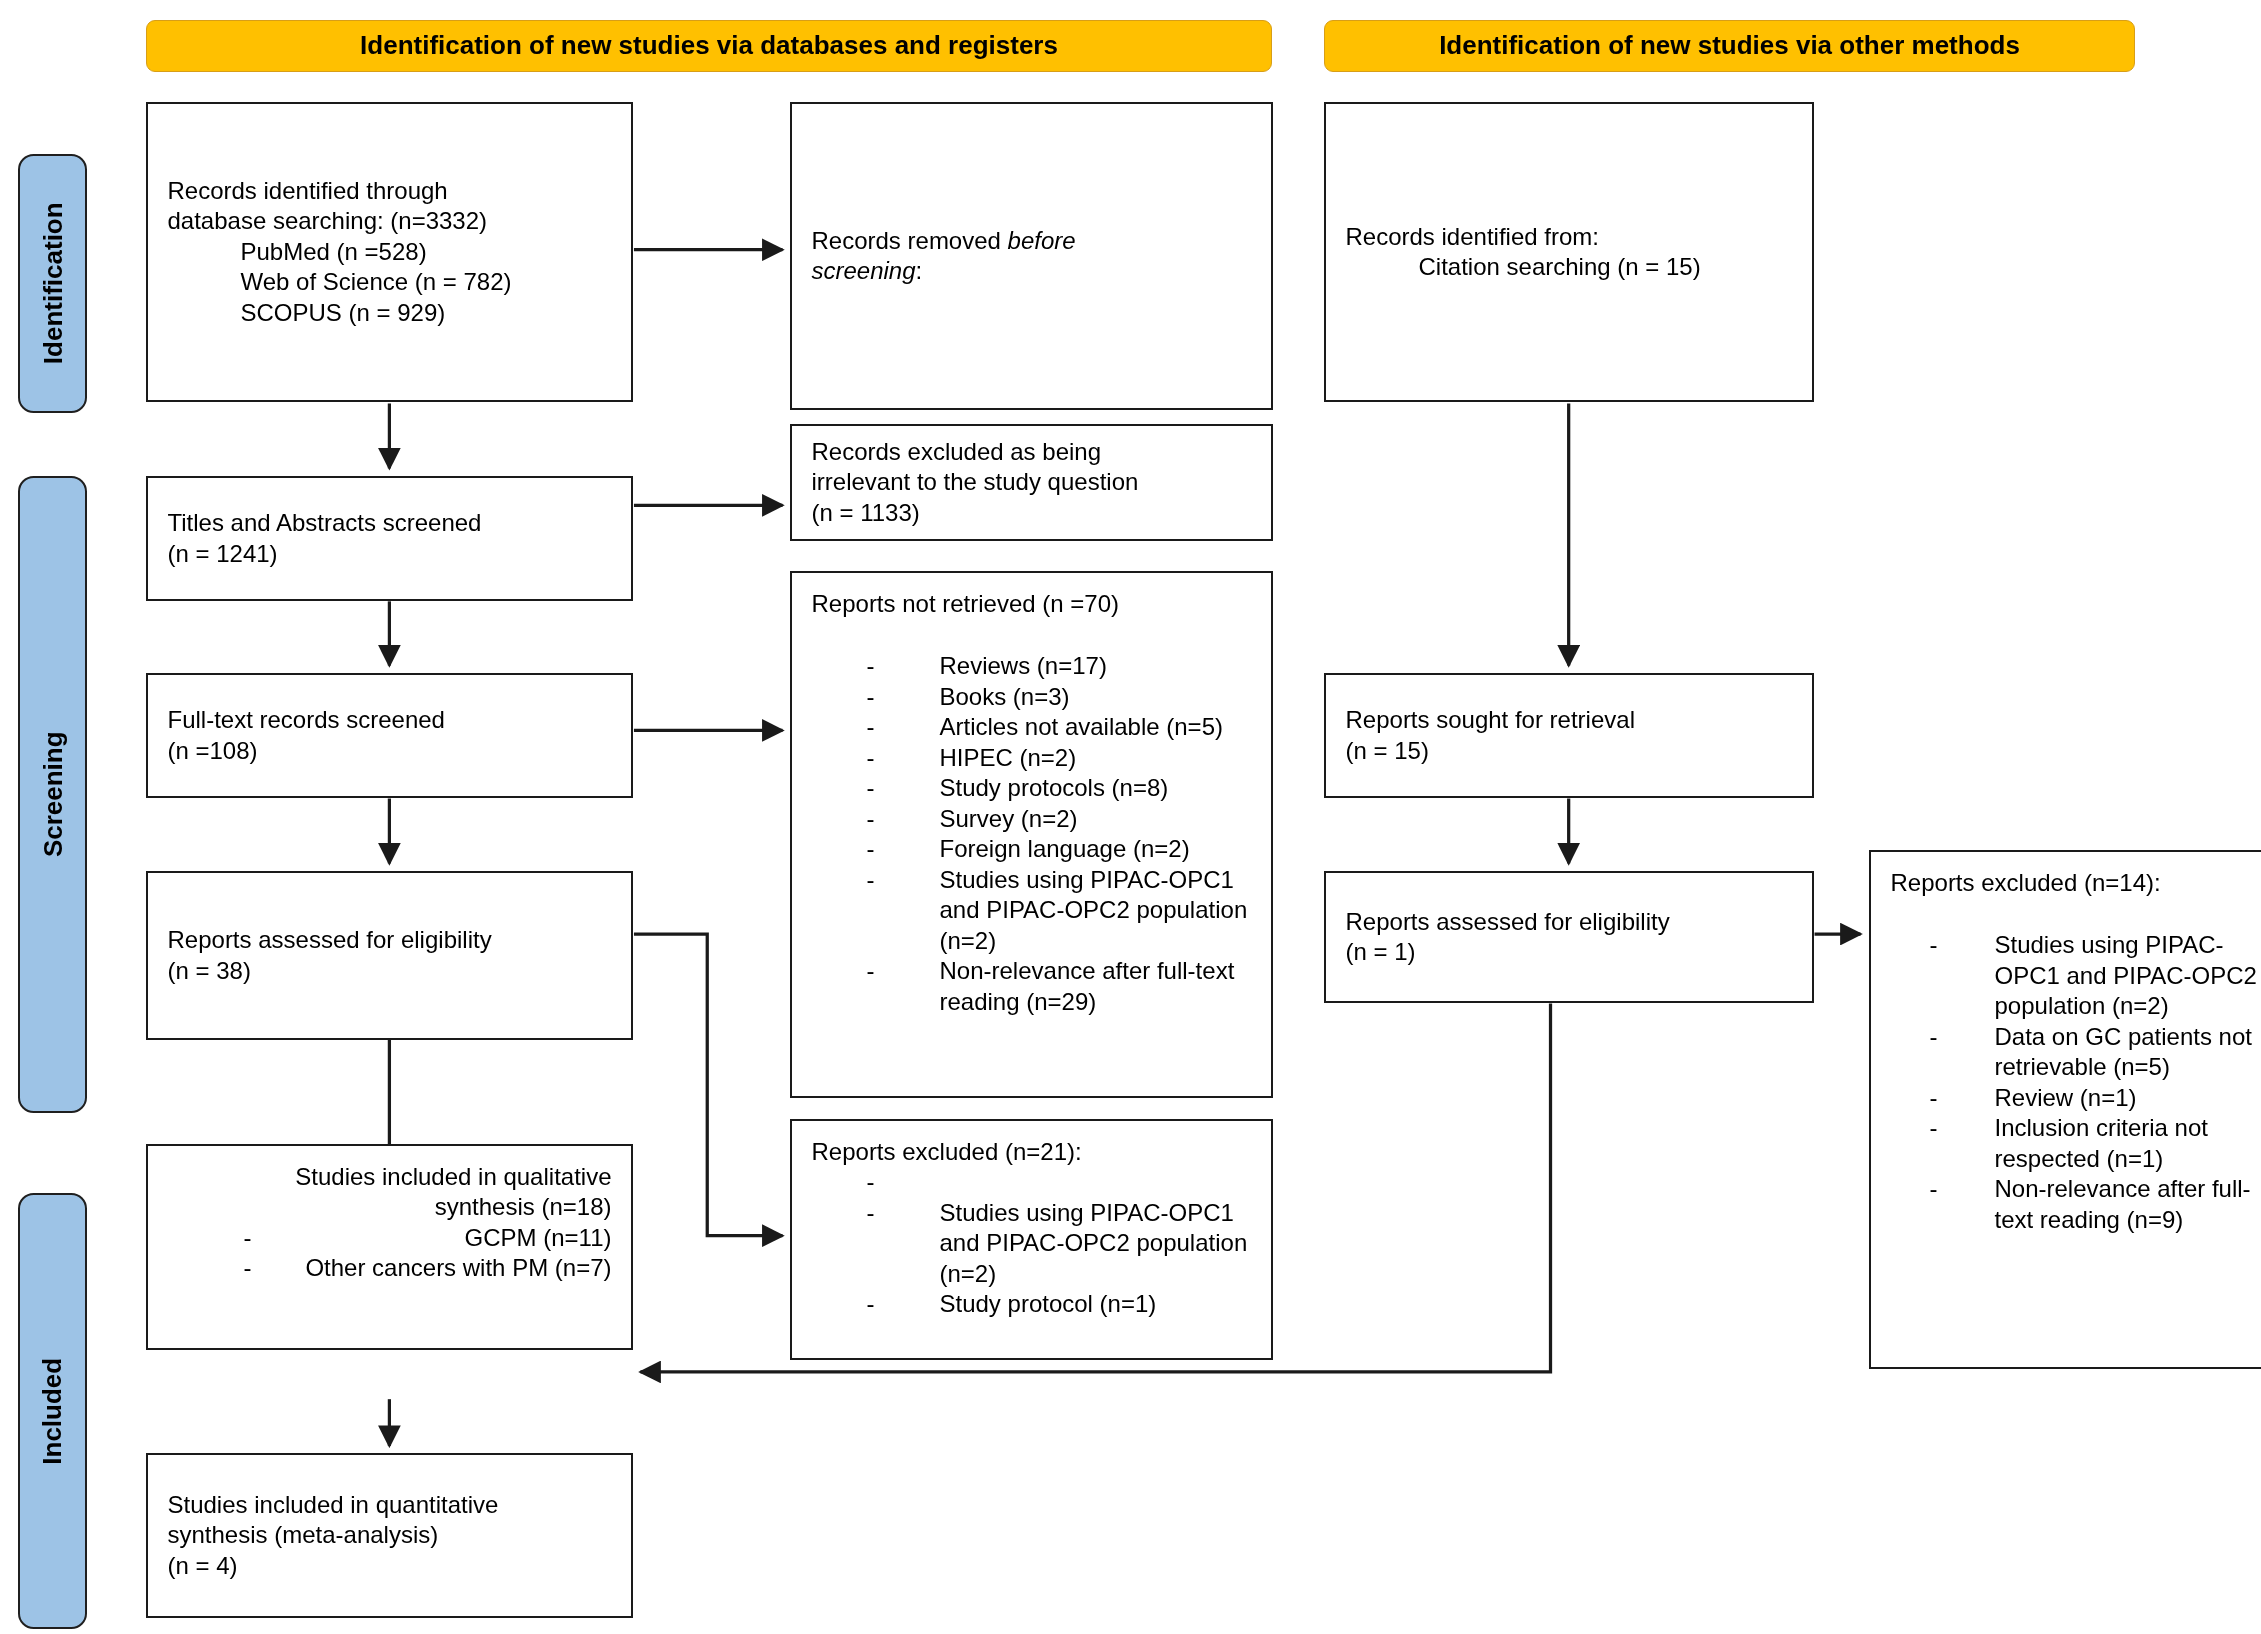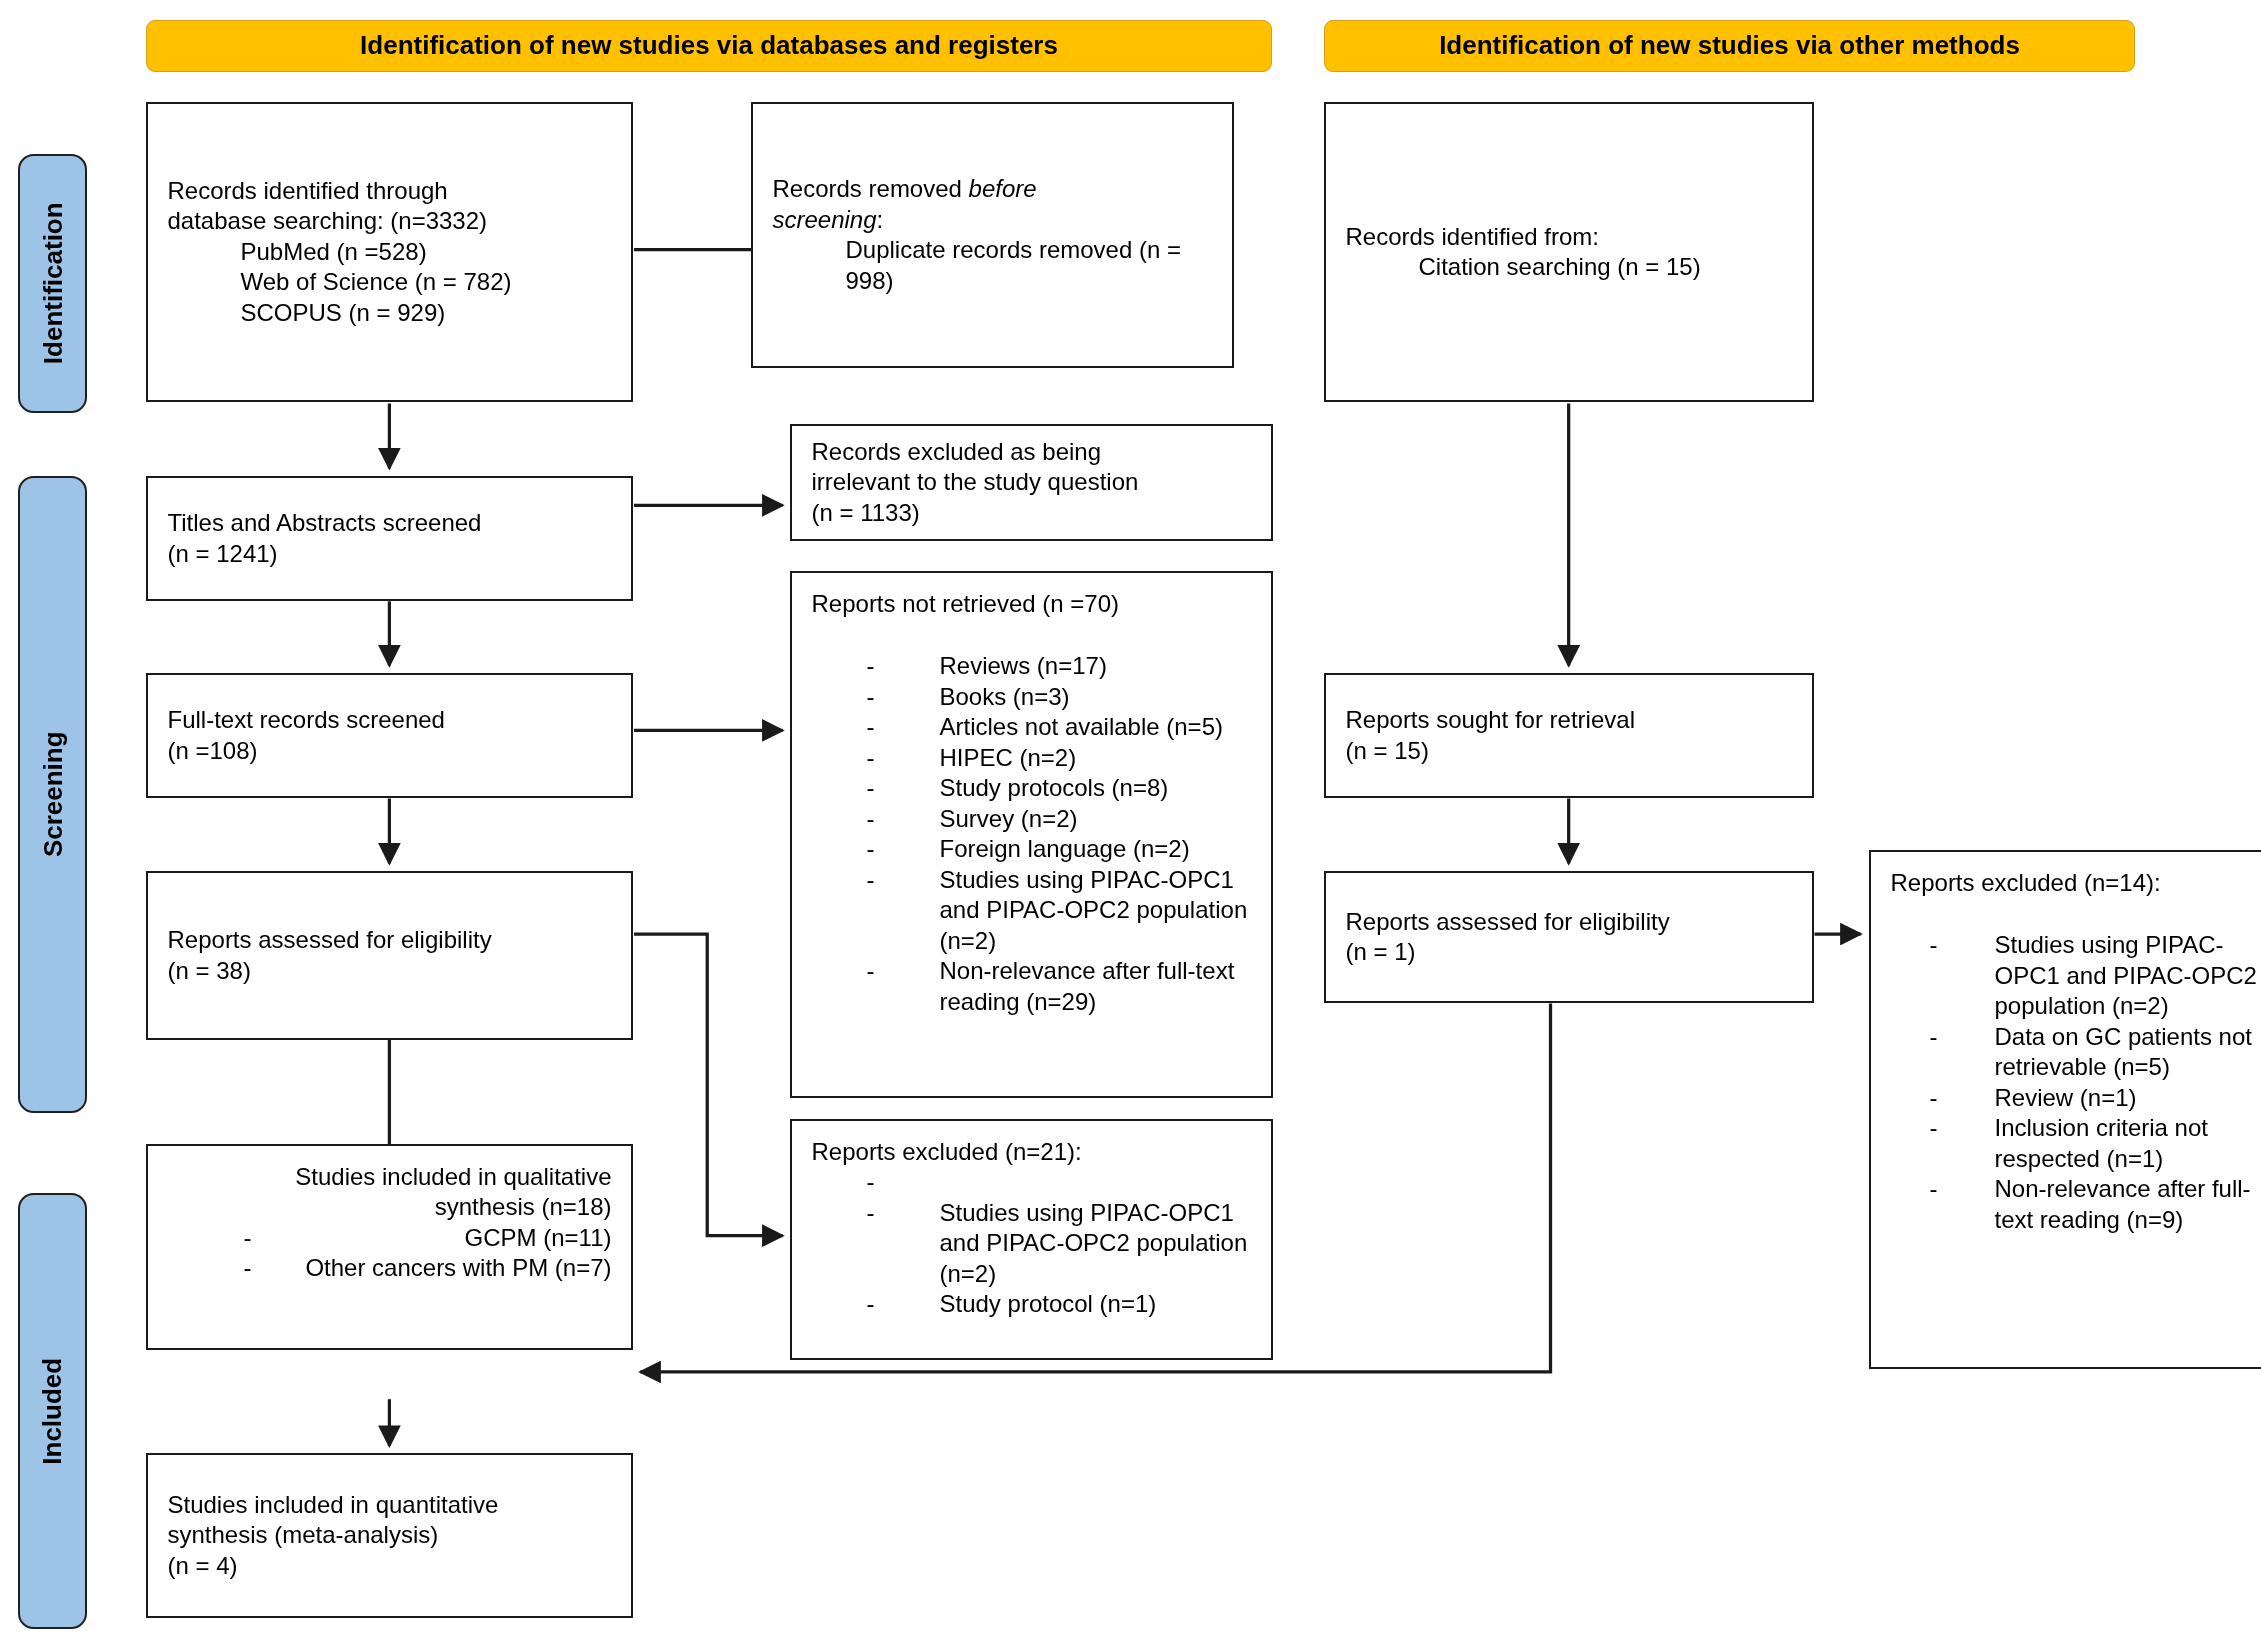--- a/index.html
+++ b/index.html
@@ -115,24 +115,23 @@
       <span class="btxt">Other cancers with PM (n=7)</span>
     </div>
   </div>
 
   <div class="box vcenter" style="left:146px;top:1453px;width:487px;height:165px;">
     <div>Studies included in quantitative</div>
     <div>synthesis (meta-analysis)</div>
     <div>(n = 4)</div>
   </div>
 
-  <div class="box vcenter" style="left:751px;top:102px;width:483px;height:266px;">
+  <div class="box vcenter" style="left:790px;top:102px;width:483px;height:308px;">
     <div><span>Records removed </span><span class="it">before</span></div>
     <div><span class="it">screening</span><span>:</span></div>
-    <div class="indent">Duplicate records removed (n = 998)</div>
   </div>
 
   <div class="box vcenter" style="left:790px;top:424px;width:483px;height:117px;">
     <div>Records excluded as being</div>
     <div>irrelevant to the study question</div>
     <div>(n = 1133)</div>
   </div>
 
   <div class="box" style="left:790px;top:571px;width:483px;height:527px;">
     <div>Reports not retrieved (n =70)</div>

